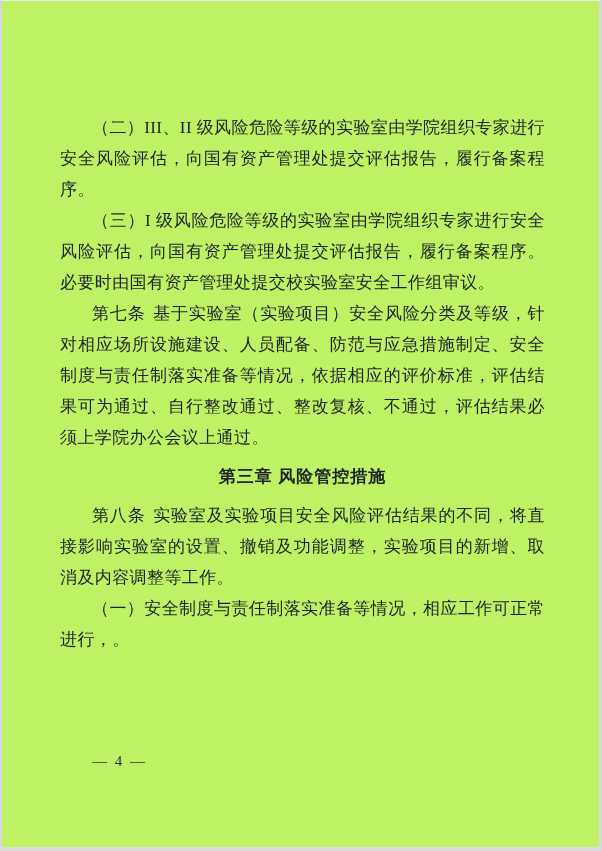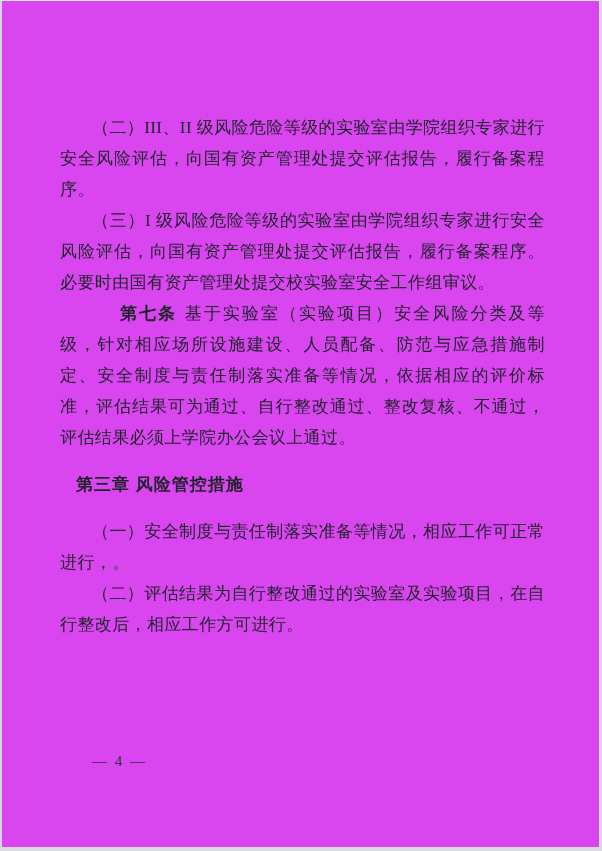--- a/index.html
+++ b/index.html
@@ -5,21 +5,21 @@
   html, body {
     margin: 0;
     padding: 0;
     background: #ffffff;
   }
   .page {
     position: relative;
     width: 602px;
     height: 851px;
     box-sizing: border-box;
-    background: #d946ef;
+    background: #bef264;
     border-top: 1px solid #ececee;
     border-left: 2px solid #d5d6d9;
     border-right: 3px solid #d7d9dc;
     border-bottom: 4px solid #dadce0;
     font-family: "Liberation Serif", "DejaVu Serif", serif;
     color: #1e222a;
     overflow: hidden;
   }
   .doc-body {
     position: absolute;
@@ -29,27 +29,26 @@
     font-size: 17px;
     line-height: 31px;
     text-align: justify;
     letter-spacing: 0.4px;
   }
   .para {
     margin: 0;
     text-indent: 32px;
   }
   .lead {
-    font-weight: bold;
+    font-weight: normal;
     margin-right: 0.45em;
-    margin-left: 28px;
   }
   .chapter-heading {
-    margin: 16px;
-    text-align: left;
+    margin: 8px;
+    text-align: center;
     text-indent: 0;
     font-weight: bold;
     font-family: "Liberation Sans", "DejaVu Sans", sans-serif;
     letter-spacing: 1px;
     font-size: 17px;
     line-height: 31px;
   }
   .footer-page-number {
     position: absolute;
     left: 90px;
@@ -61,17 +60,17 @@
 </style>
 </head>
 <body>
 
 <div class="page">
   <div class="doc-body">
       <p class="para">（二）III、II 级风险危险等级的实验室由学院组织专家进行安全风险评估，向国有资产管理处提交评估报告，履行备案程序。</p>
       <p class="para">（三）I 级风险危险等级的实验室由学院组织专家进行安全风险评估，向国有资产管理处提交评估报告，履行备案程序。必要时由国有资产管理处提交校实验室安全工作组审议。</p>
       <p class="para"><span class="lead">第七条</span>基于实验室（实验项目）安全风险分类及等级，针对相应场所设施建设、人员配备、防范与应急措施制定、安全制度与责任制落实准备等情况，依据相应的评价标准，评估结果可为通过、自行整改通过、整改复核、不通过，评估结果必须上学院办公会议上通过。</p>
       <p class="chapter-heading">第三章 风险管控措施</p>
+      <p class="para"><span class="lead">第八条</span>实验室及实验项目安全风险评估结果的不同，将直接影响实验室的设置、撤销及功能调整，实验项目的新增、取消及内容调整等工作。</p>
       <p class="para">（一）安全制度与责任制落实准备等情况，相应工作可正常进行，。</p>
-      <p class="para">（二）评估结果为自行整改通过的实验室及实验项目，在自行整改后，相应工作方可进行。</p>
     </div>
   <div class="footer-page-number">— 4 —</div>
 </div>
 
 </body></html>

